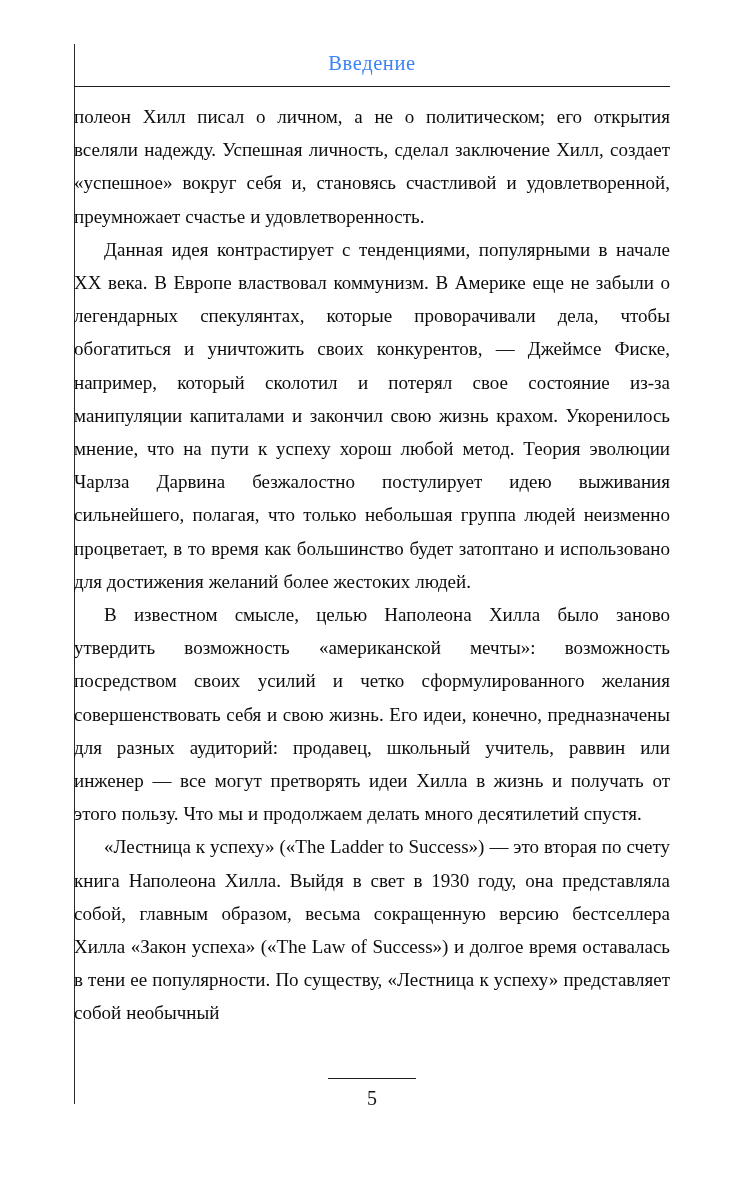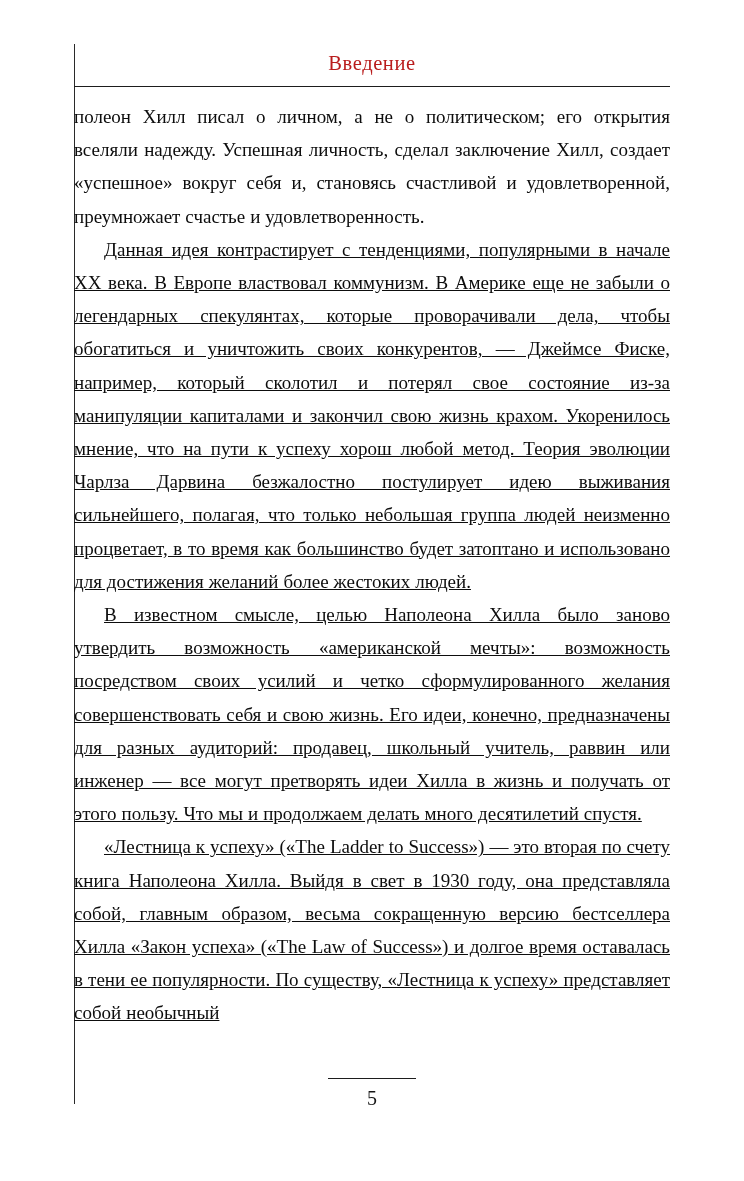--- a/index.html
+++ b/index.html
@@ -36,21 +36,21 @@
     position: absolute;
     left: 74px;
     top: 52px;
     width: 596px;
     text-align: center;
   }
   .header-title {
     font-size: 20.5px;
     letter-spacing: 0.6px;
     font-weight: normal;
-    color: #b91c1c;
+    color: #3b82f6;
   }
   .header-rule {
     position: absolute;
     left: 74px;
     top: 86px;
     width: 596px;
     height: 1px;
     background: #1d1d1d;
   }
   .content {
@@ -63,21 +63,20 @@
     margin: 0;
     font-size: 19px;
     line-height: 33.2px;
     text-align: justify;
     text-indent: 0;
     hyphens: manual;
     word-spacing: 0.2px;
   }
   p.para.indent {
     text-indent: 30px;
-    text-decoration: underline;
   }
   .footer {
     position: absolute;
     left: 74px;
     top: 1078px;
     width: 596px;
     text-align: center;
   }
   .footer-rule {
     width: 88px;

